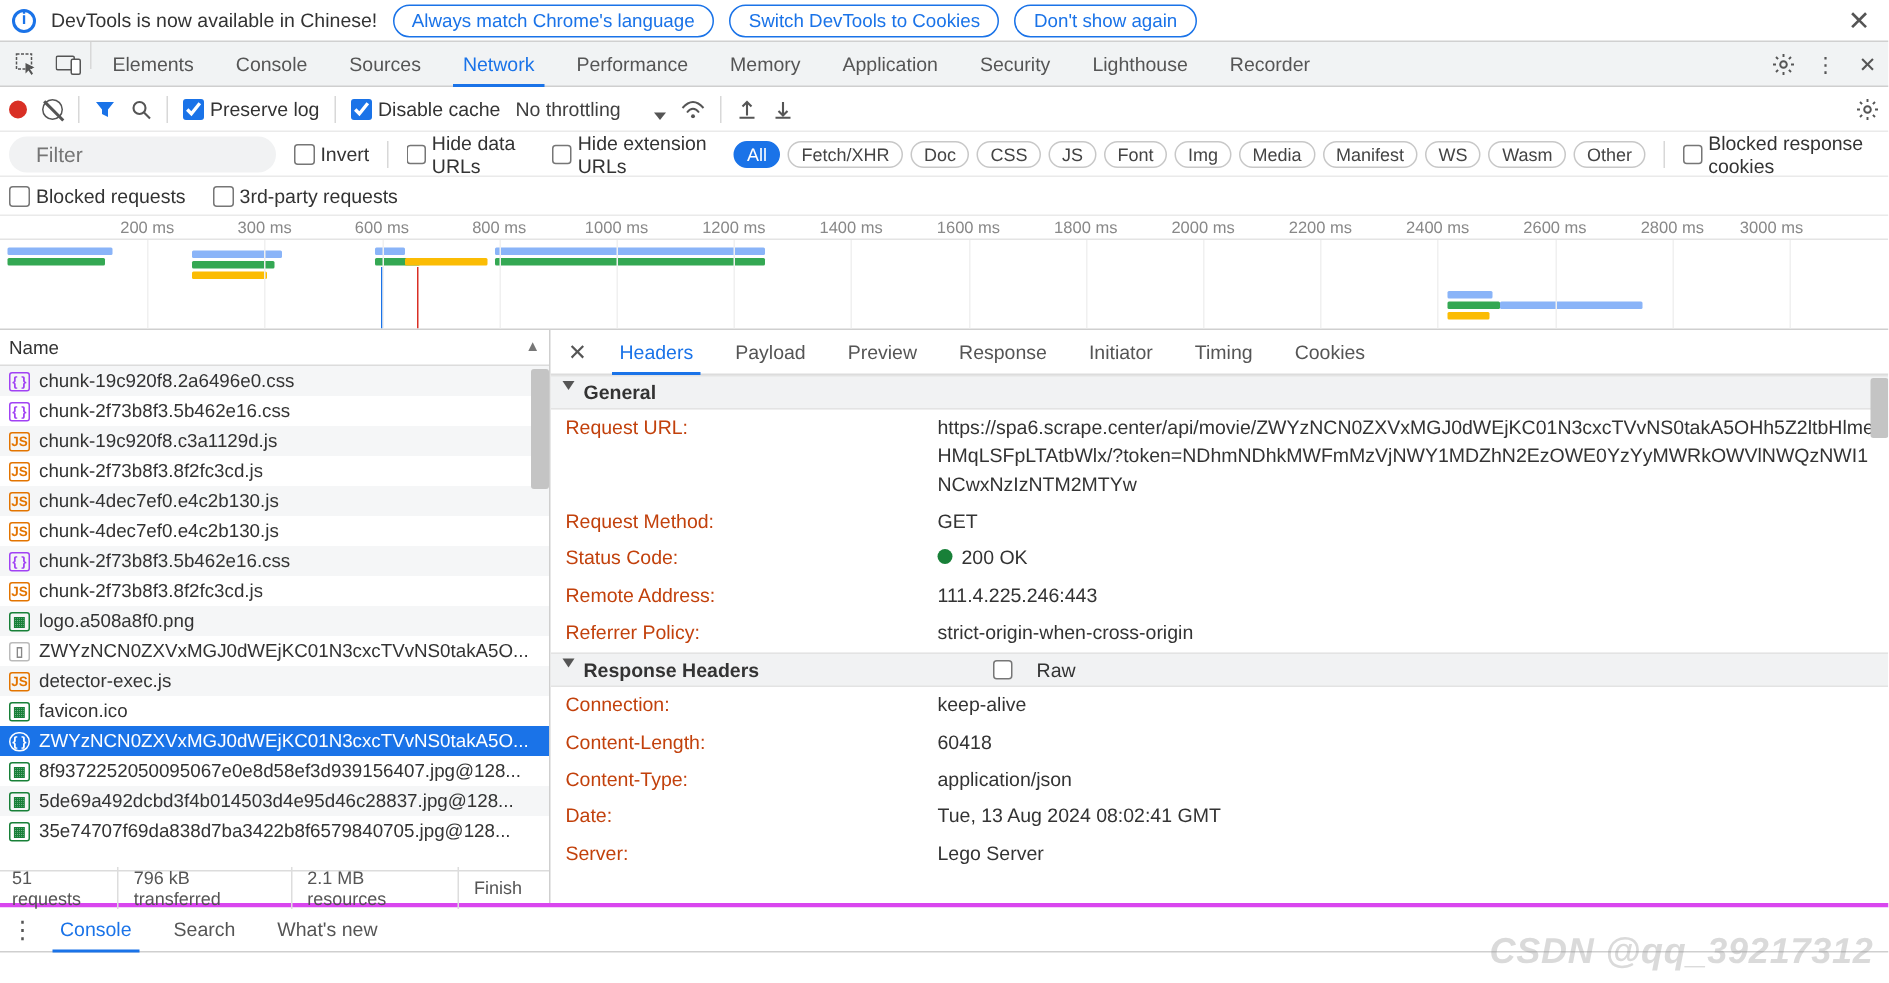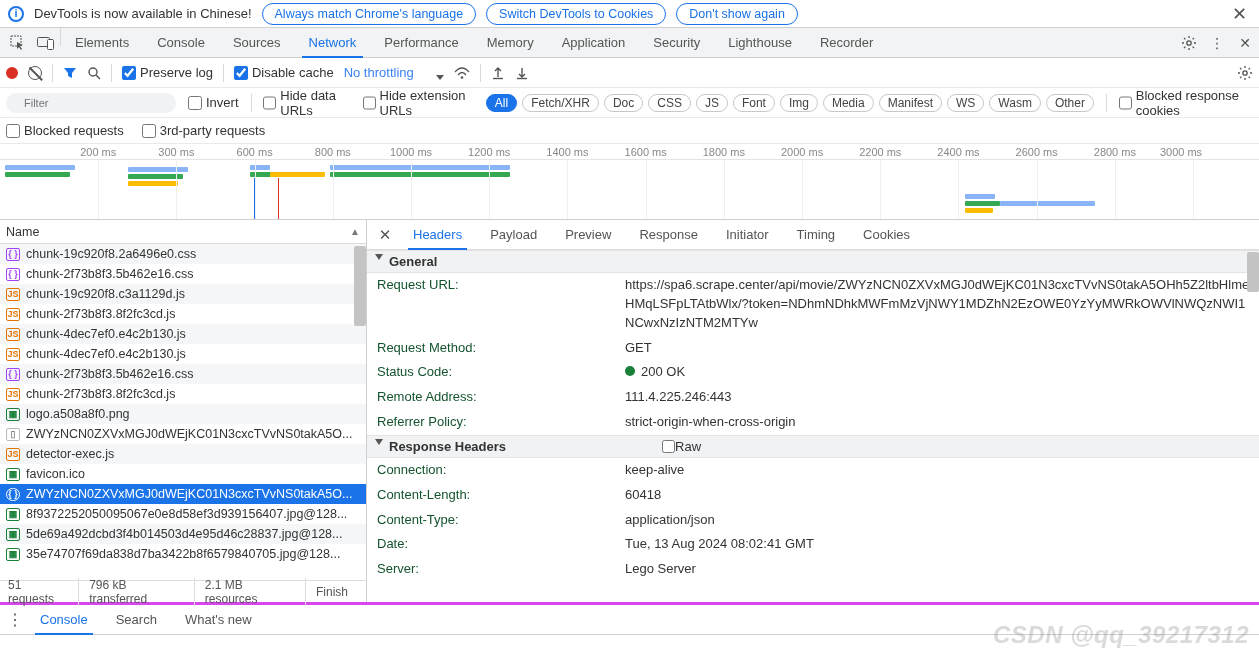--- a/index.html
+++ b/index.html
@@ -18,27 +18,27 @@
   .tb-spacer{flex:1}
   
   .tool1{display:flex;align-items:center;height:30px;padding:0 6px;border-bottom:1px solid #eaeaea;gap:10px}
   .rec{width:12px;height:12px;border:2px solid #d93025;border-radius:50%;background:#d93025;cursor:pointer}
   .stop{width:14px;height:14px;border:1.5px solid #555;border-radius:50%;position:relative;cursor:pointer}
   .stop::after{content:"";position:absolute;left:-2px;top:6px;width:18px;height:1.5px;background:#555;transform:rotate(45deg)}
   .icon{color:#555;cursor:pointer;font-size:14px;display:inline-flex;align-items:center}
   .cb{display:flex;align-items:center;gap:4px;cursor:pointer}
   .cb input{accent-color:#1a73e8;width:14px;height:14px;margin:0}
   .sep{width:1px;height:18px;background:#d8d8d8}
-  .select{display:flex;align-items:flex-end;gap:22px;cursor:pointer;color:#3b82f6}
+  .select{display:flex;align-items:flex-end;gap:22px;cursor:pointer;color:#404040}
   .caret-down{border-left:4px solid transparent;border-right:4px solid transparent;border-top:5px solid #555}
   .gear{margin-left:auto}
   
   .tool2{display:flex;align-items:center;height:30px;padding:0 6px;border-bottom:1px solid #eaeaea;gap:12px;flex-wrap:nowrap}
   .filter-box{display:flex;align-items:center;background:#f1f2f3;border-radius:14px;padding:3px 10px;gap:6px;min-width:170px}
-  .filter-box input{border:none;background:transparent;outline:none;font-size:11px;flex:1;color:#666}
+  .filter-box input{border:none;background:transparent;outline:none;font-size:14px;flex:1;color:#666}
   .chip{border:1px solid #c8c8c8;border-radius:10px;padding:1px 8px;font-size:12px;color:#444;cursor:pointer}
   .chip.active{background:#1a73e8;border-color:#1a73e8;color:#fff}
   .chips{display:flex;align-items:center;gap:5px}
   .tool3{display:flex;align-items:center;height:26px;padding:0 6px;border-bottom:1px solid #eaeaea;gap:18px}
   
   .timeline{height:76px;border-bottom:1px solid #cfcfcf;position:relative;overflow:hidden}
   .ticks{height:16px;border-bottom:1px solid #e4e4e4;position:relative;font-size:11px;color:#888}
   .tick{position:absolute;top:2px;transform:translateX(-50%)}
   .tickline{position:absolute;top:16px;bottom:0;width:1px;background:#f0f0f0}
   .overview{position:absolute;top:18px;left:0;right:0;bottom:0}
@@ -69,24 +69,24 @@
   .right{flex:1;display:flex;flex-direction:column;position:relative;overflow:hidden}
   .dtabs{height:30px;border-bottom:1px solid #dcdcdc;display:flex;align-items:stretch;padding-left:4px}
   .dtab{display:flex;align-items:center;padding:0 14px;color:#555;cursor:pointer;position:relative;font-size:13px}
   .dtab.active{color:#1a73e8}
   .dtab.active::after{content:"";position:absolute;left:12%;right:12%;bottom:-1px;height:2px;background:#1a73e8}
   .closepane{width:28px;display:flex;align-items:center;justify-content:center;color:#555;cursor:pointer;font-size:15px}
   .detail{flex:1;overflow:auto;font-size:13px}
   .sect-h{background:#f1f2f3;border-top:1px solid #e3e3e3;border-bottom:1px solid #e3e3e3;padding:3px 8px;font-weight:600;color:#333;display:flex;align-items:flex-start;gap:6px}
   .tri{display:inline-block;border-left:4px solid transparent;border-right:4px solid transparent;border-top:6px solid #555}
   .kv{display:flex;padding:3px 8px 3px 10px;gap:8px;line-height:1.45}
-  .kv .k{width:240px;flex-shrink:0;color:#14532d}
+  .kv .k{width:240px;flex-shrink:0;color:#c2410c}
   .kv .v{flex:1;color:#333;word-break:break-all}
   .dot-green{display:inline-block;width:10px;height:10px;background:#188038;border-radius:50%;margin-right:6px}
-  .raw{display:flex;align-items:center;gap:0;margin-left:150px;font-weight:normal}
+  .raw{display:flex;align-items:center;gap:16px;margin-left:150px;font-weight:normal}
   .raw input{width:13px;height:13px;margin:0}
   .rscroll{position:absolute;right:0;top:32px;width:12px;height:40px;background:#c4c4c4;border-radius:2px}
   
   .drawer{height:30px;border-bottom:1px solid #cfcfcf;display:flex;align-items:stretch;padding-left:4px;background:#fff}
   .dmenu{width:22px;display:flex;align-items:center;justify-content:center;color:#555;cursor:pointer;font-size:16px}
   .watermark{position:absolute;right:10px;bottom:6px;font:italic 700 24px Arial;color:rgba(150,150,150,0.35);letter-spacing:0.5px;pointer-events:none}
   svg{display:block}
 </style>
 </head>
 <body>

